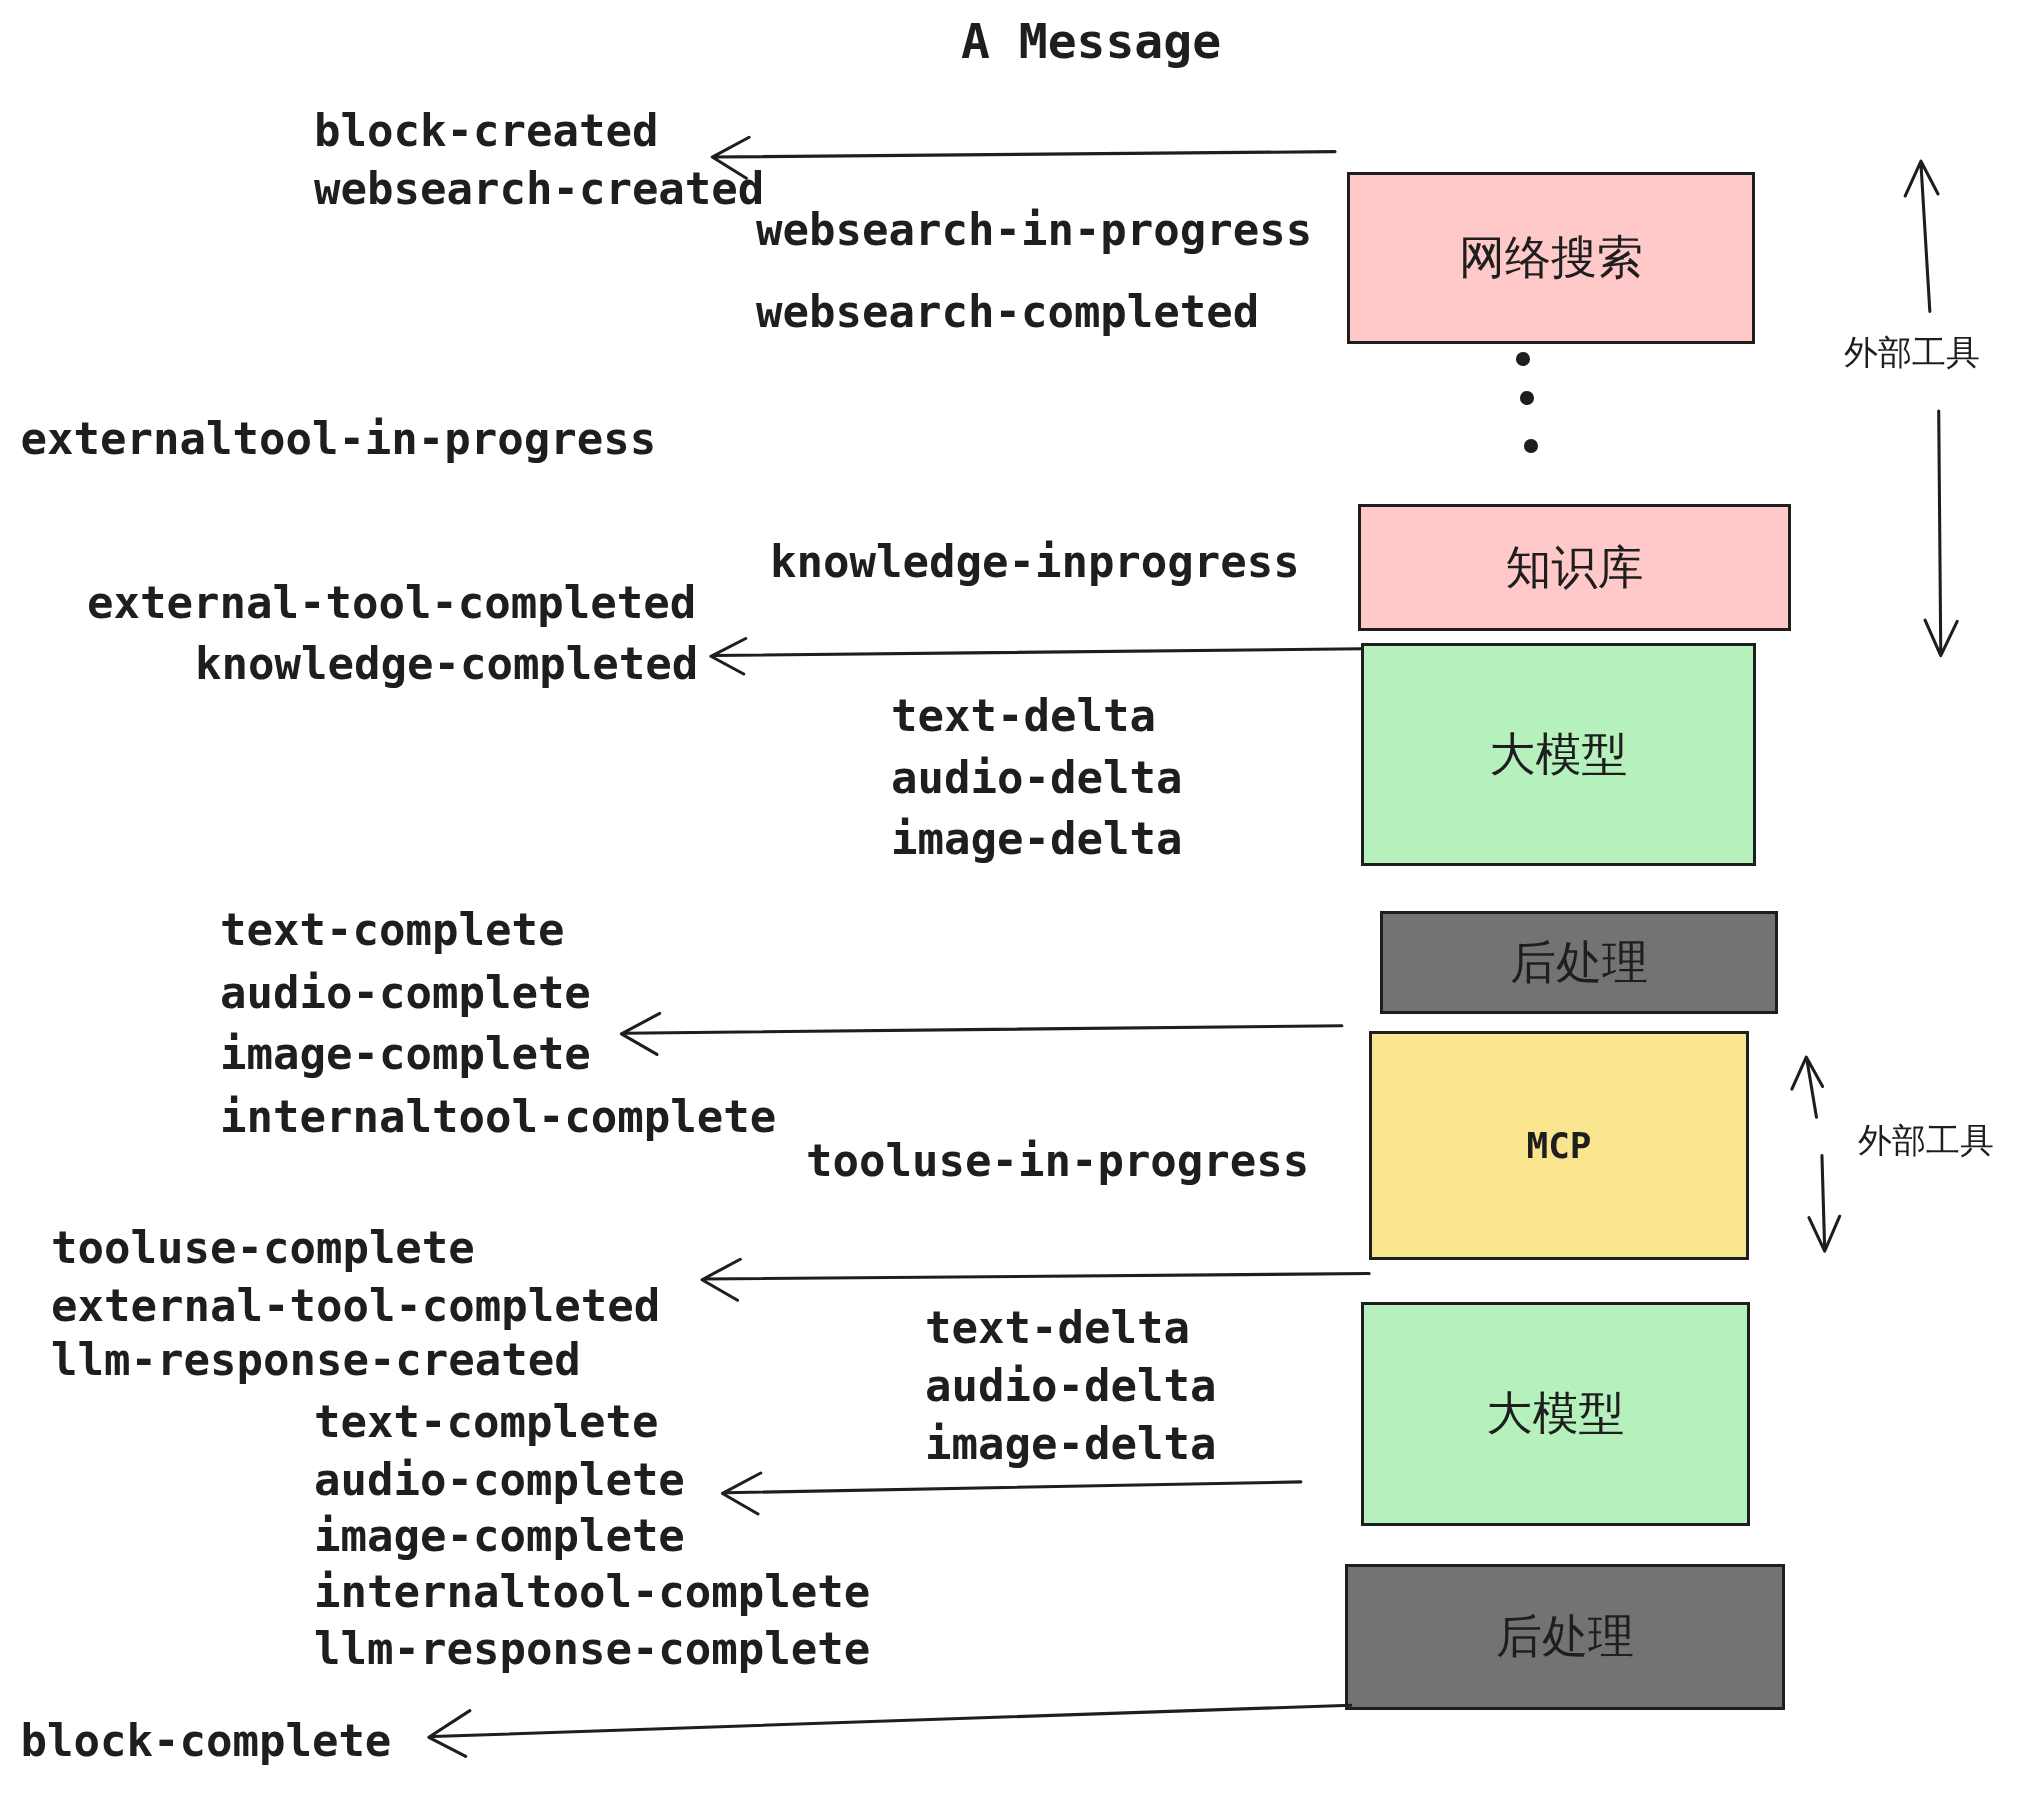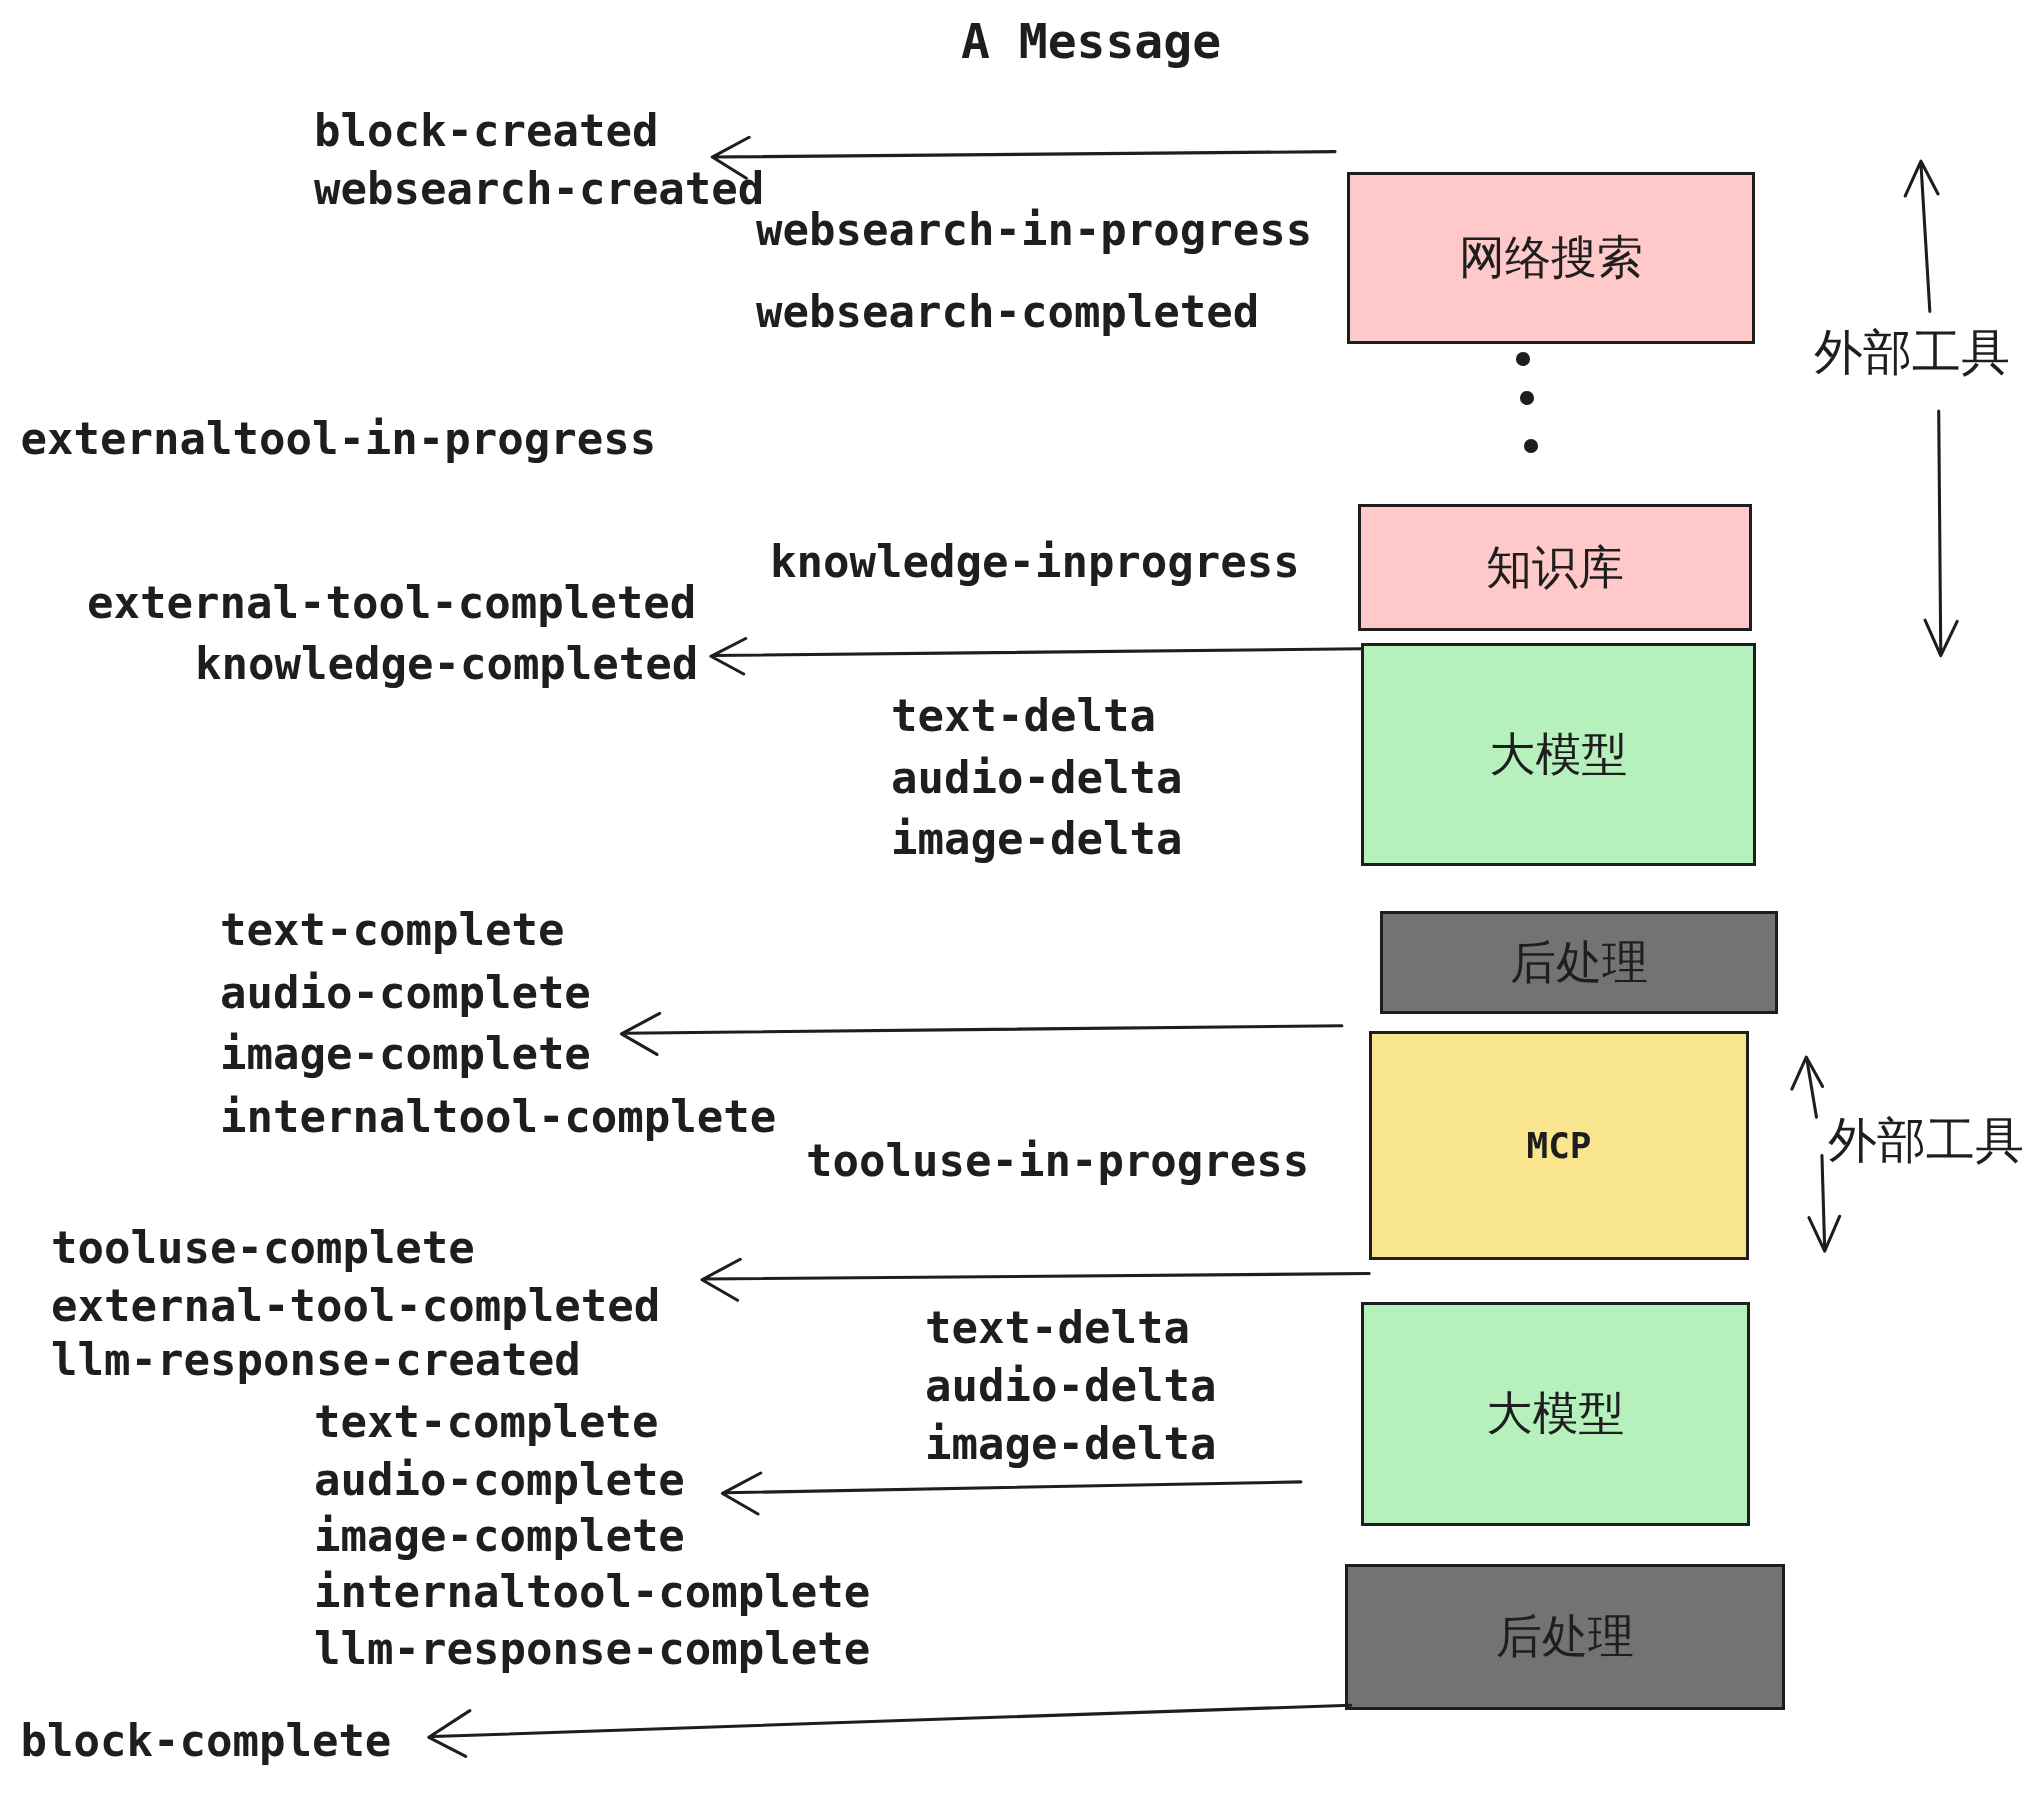--- a/index.html
+++ b/index.html
@@ -10,21 +10,21 @@
   .ev{position:absolute;transform:translateY(-50%);font-family:"DejaVu Sans Mono",monospace;
       font-size:44px;font-weight:bold;white-space:nowrap;color:#1e1e1e;}
   .box{position:absolute;box-sizing:border-box;border:3.4px solid #1e1e1e;
        display:flex;align-items:center;justify-content:center;}
   .box .lbl{font-family:"DejaVu Sans",sans-serif;font-size:46px;color:#1e1e1e;white-space:nowrap;}
   .box .lbl.mono{font-family:"DejaVu Sans Mono",monospace;font-size:36px;font-weight:bold;}
   .fill-pink{background:#ffc9c9;}
   .fill-green{background:#b5f0bd;}
   .fill-yellow{background:#fae58f;}
   .fill-white{background:#737373;margin-top:8px;}
-  .side{position:absolute;transform:translate(-50%,-50%);font-size:49px;white-space:nowrap;color:#1e1e1e;}
+  .side{position:absolute;transform:translate(-50%,-50%);font-size:34px;white-space:nowrap;color:#1e1e1e;}
   .dot{position:absolute;width:13.7px;height:13.7px;border-radius:50%;background:#1e1e1e;}
   #arrows{position:absolute;left:0;top:0;width:2035px;height:1796px;pointer-events:none;}
   #arrows path{stroke:#1e1e1e;stroke-width:4.5;fill:none;stroke-linecap:round;stroke-linejoin:round;}
 </style>
 </head>
 <body>
 
 <div id="canvas">
 
   <div class="title" style="left:1091px;top:41px;">A Message</div>
@@ -54,21 +54,21 @@
   <div class="ev" style="left:314px;top:1421px;">text-complete</div>
   <div class="ev" style="left:314px;top:1479px;">audio-complete</div>
   <div class="ev" style="left:314px;top:1535px;">image-complete</div>
   <div class="ev" style="left:314px;top:1591px;">internaltool-complete</div>
   <div class="ev" style="left:314px;top:1648px;">llm-response-complete</div>
   <div class="ev" style="left:20.5px;top:1740px;">block-complete</div>
 
   <div class="box fill-pink" style="left:1347px;top:172px;width:408px;height:172px;">
     <span class="lbl">网络搜索</span>
   </div>
-  <div class="box fill-pink" style="left:1358px;top:504px;width:394px;height:127px;">
+  <div class="box fill-pink" style="left:1358px;top:504px;width:433px;height:127px;">
     <span class="lbl">知识库</span>
   </div>
   <div class="box fill-green" style="left:1361px;top:643px;width:395px;height:223px;">
     <span class="lbl">大模型</span>
   </div>
   <div class="box fill-white" style="left:1380px;top:903px;width:398px;height:103px;">
     <span class="lbl">后处理</span>
   </div>
   <div class="box fill-yellow" style="left:1369px;top:1031px;width:380px;height:229px;">
     <span class="lbl mono">MCP</span>

